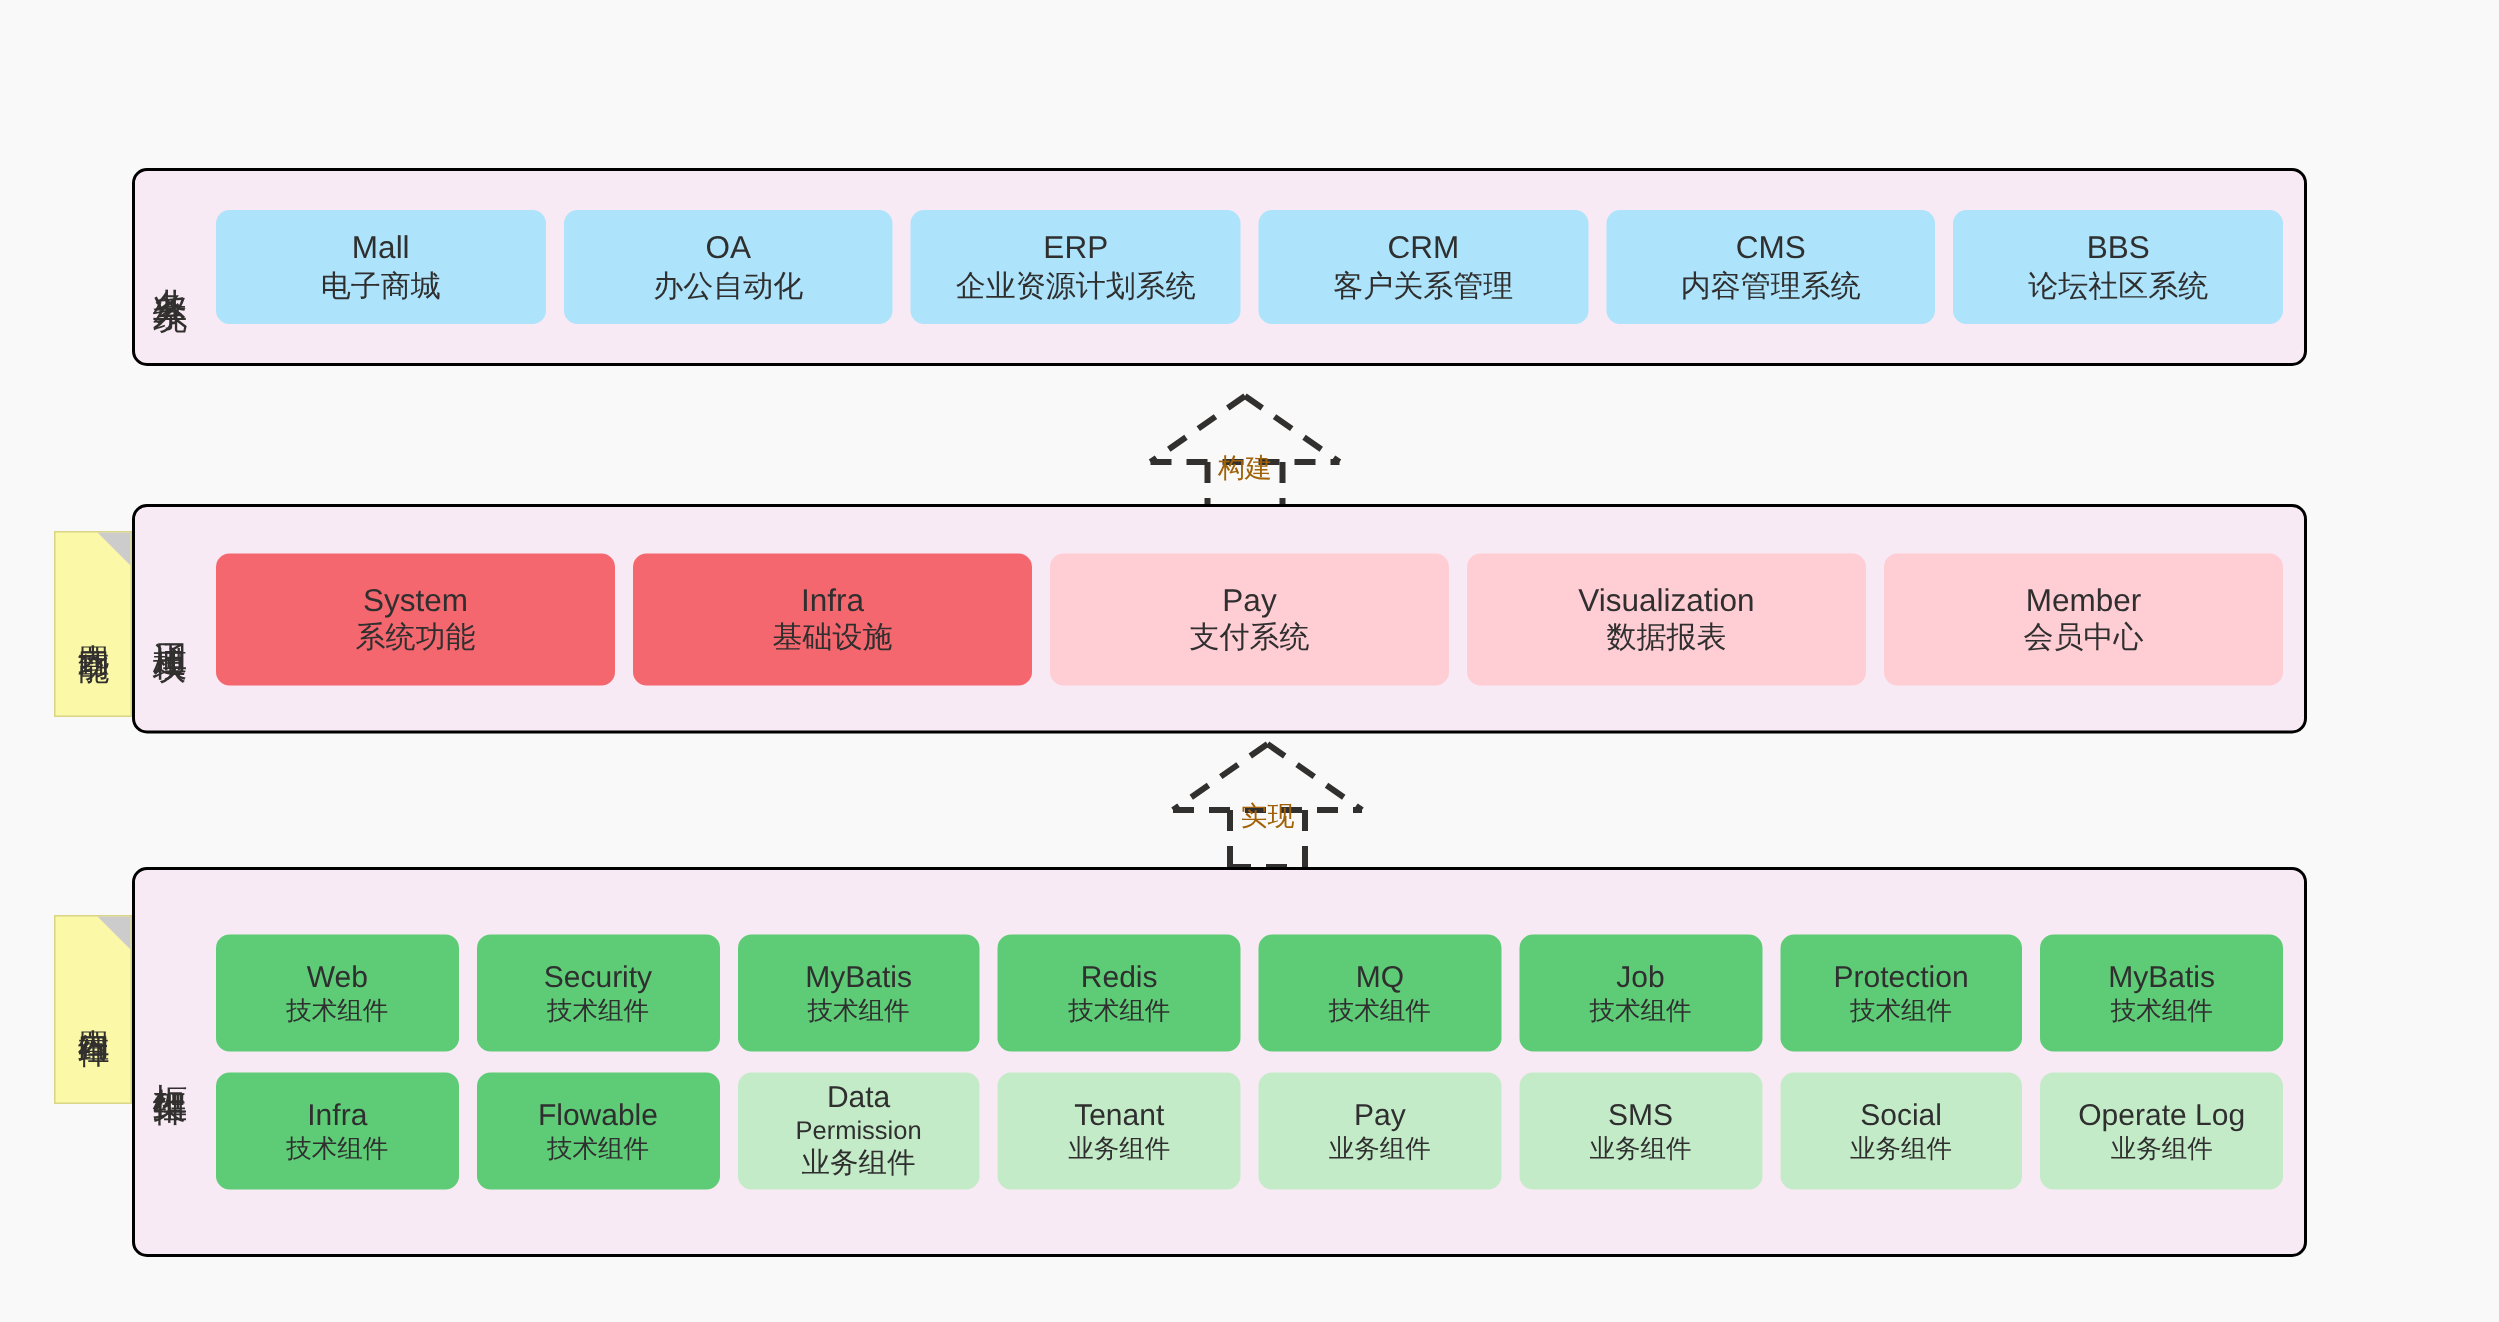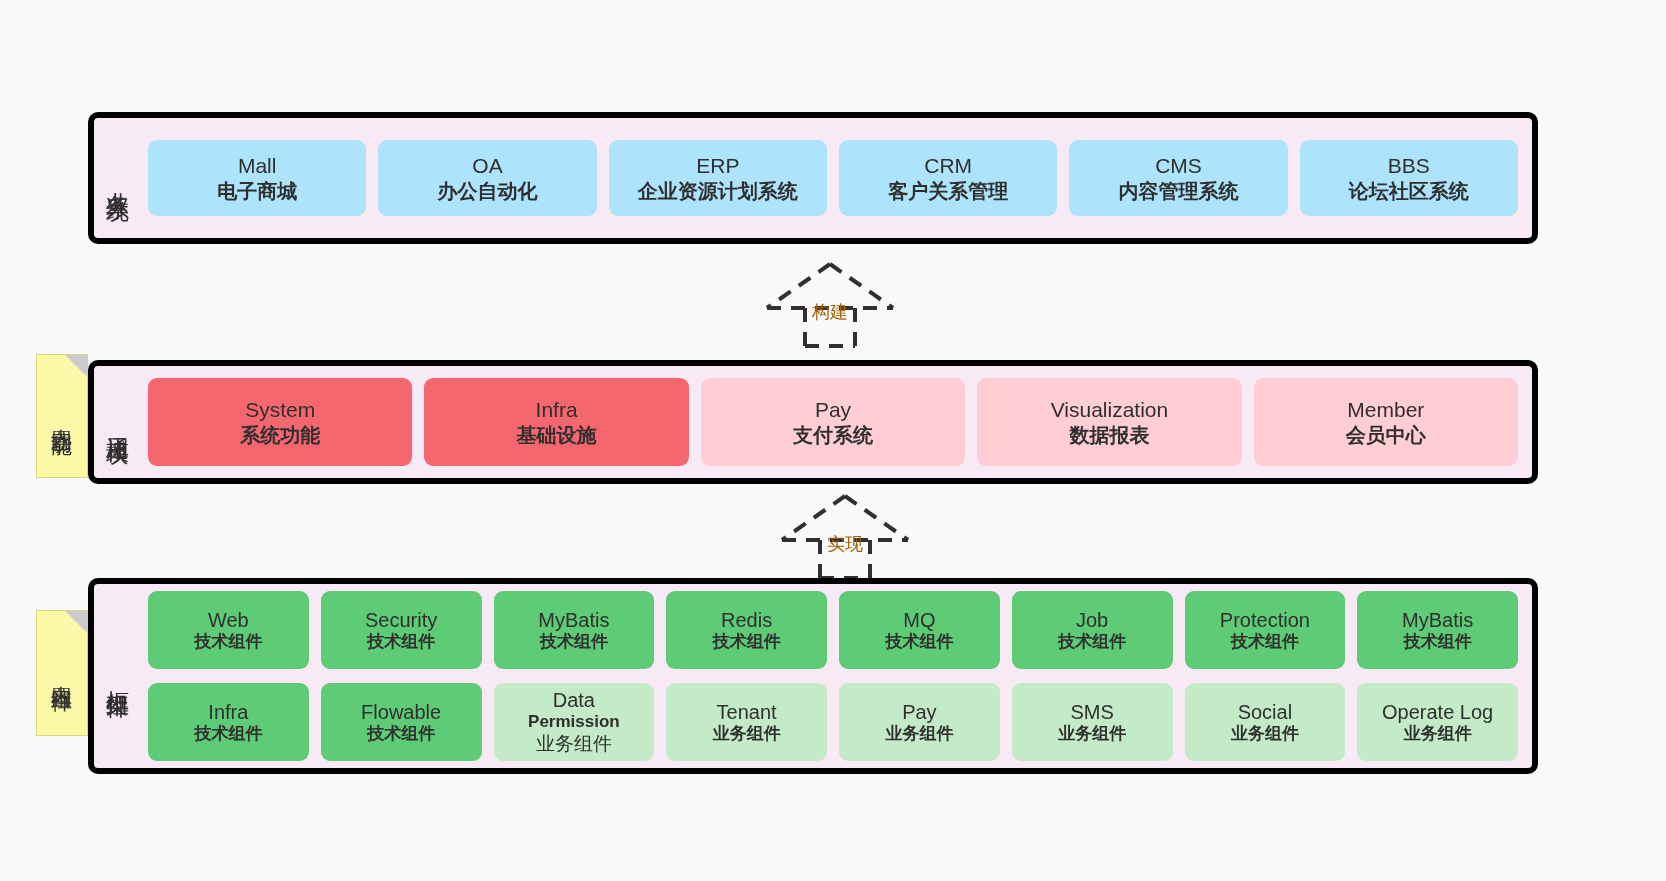--- a/index.html
+++ b/index.html
@@ -20,21 +20,21 @@
     left: 0; top: 0;
     width: 1666px;
     height: 881px;
   }
 
   
   .layer {
     position: absolute;
     box-sizing: border-box;
     background: #f8eaf4;
-    border: 6px solid #000000;
+    border: 2px solid #000000;
     border-radius: 10px;
     display: flex;
     align-items: stretch;
     justify-content: space-between;
   }
   .layer-title {
     flex: 0 0 auto;
     width: 42px;
     display: flex;
     align-items: center;
@@ -73,21 +73,21 @@
     border-radius: 9px;
     display: flex;
     flex-direction: column;
     align-items: center;
     justify-content: center;
     text-align: center;
     color: #2f2f2f;
     line-height: 1.2;
   }
   .card .t1 { font-size: 21px; }
-  .card .t2 { font-size: 20px; font-weight: bold; }
+  .card .t2 { font-size: 20px; }
   .card .t3 { font-size: 20px; }
 
   .biz .card        { height: 76px; background: #ade3fb; }
   .mod .card        { height: 88px; background: #ffcdd4; }
   .mod .card.strong { background: #f4676f; }
   .fw  .card        { height: 78px; background: #c4ebc8; }
   .fw  .card.tech   { background: #5ecb76; }
 
   .fw .card .t1 { font-size: 20px; }
   .fw .card .t2 { font-size: 17px; }
@@ -178,21 +178,21 @@
       <path d="M 45 88 L 95 88" fill="none" stroke="#32302f" stroke-width="4" stroke-dasharray="14 10"></path>
     </svg>
     <div class="lbl" style="top:42px;">构建</div>
   </div>
 
   <div class="note" style="left:36px; top:354px; width:52px; height:124px;">
     <span class="fold"></span>
     <span>内置功能</span>
   </div>
 
-  <div class="layer mod" style="left:88px; top:360px; width:1450px; height:124px;">
+  <div class="layer mod" style="left:88px; top:336px; width:1450px; height:153px;">
     <div class="layer-title">通用模块</div>
     <div class="layer-body">
       <div class="card strong">
         <div class="t1">System</div>
         <div class="t2">系统功能</div>
       </div>
       <div class="card strong">
         <div class="t1">Infra</div>
         <div class="t2">基础设施</div>
       </div>
@@ -221,21 +221,21 @@
       <path d="M 45 88 L 95 88" fill="none" stroke="#32302f" stroke-width="4" stroke-dasharray="14 10"></path>
     </svg>
     <div class="lbl" style="top:42px;">实现</div>
   </div>
 
   <div class="note" style="left:36px; top:610px; width:52px; height:126px;">
     <span class="fold"></span>
     <span>内置组件</span>
   </div>
 
-  <div class="layer fw" style="left:88px; top:578px; width:1450px; height:196px;">
+  <div class="layer fw" style="left:88px; top:578px; width:1450px; height:260px;">
     <div class="layer-title">框架组件</div>
     <div class="layer-body two-rows">
 
       <div class="row">
         <div class="card tech">
           <div class="t1">Web</div>
           <div class="t2">技术组件</div>
         </div>
         <div class="card tech">
           <div class="t1">Security</div>

